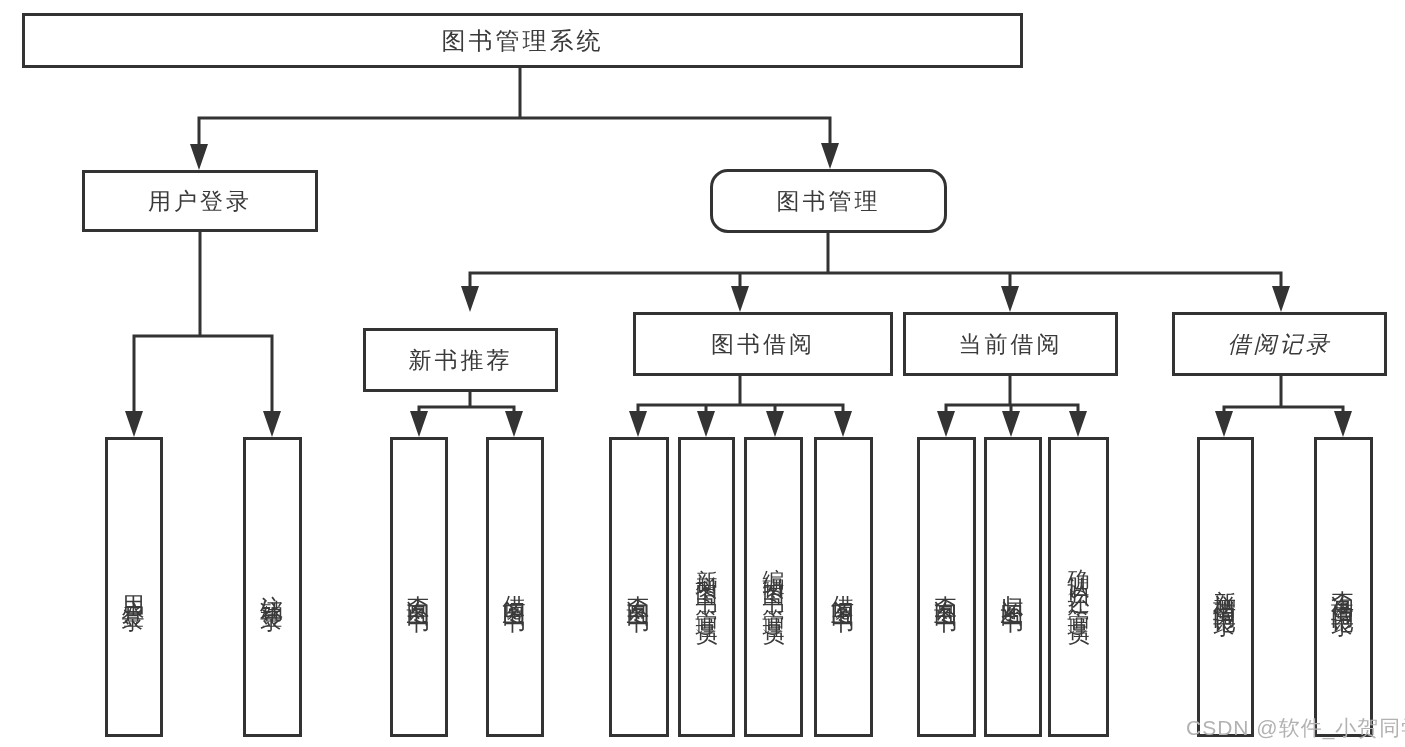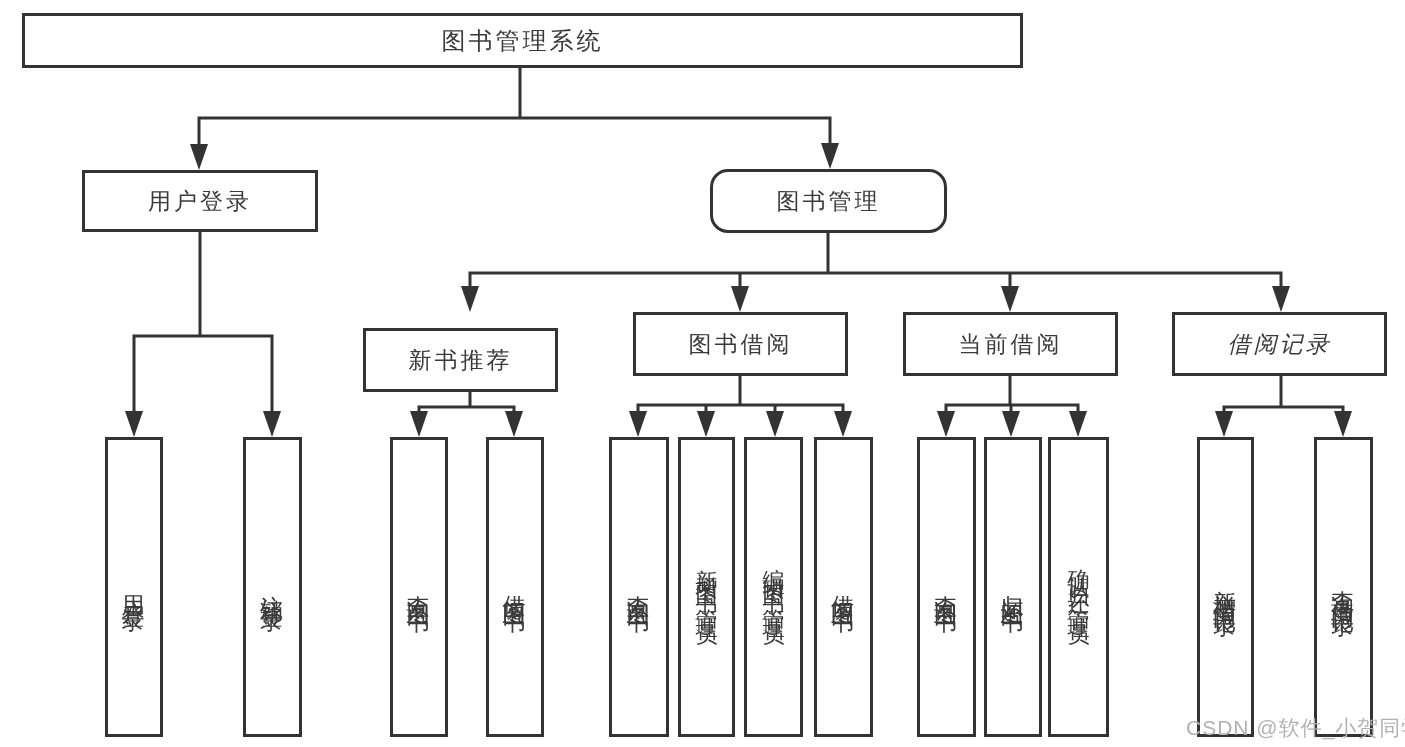--- a/index.html
+++ b/index.html
@@ -95,21 +95,21 @@
 <div class="node hnode" style="left:82px;top:170px;width:236px;height:62px;">
   <span>用户登录</span>
 </div>
 <div class="node hnode" style="left:710px;top:169px;width:237px;height:64px;border-radius:18px;">
   <span>图书管理</span>
 </div>
 
 <div class="node hnode" style="left:363px;top:328px;width:195px;height:64px;align-items:center;">
   <span>新书推荐</span>
 </div>
-<div class="node hnode" style="left:633px;top:312px;width:215px;height:64px;">
+<div class="node hnode" style="left:633px;top:312px;width:260px;height:64px;">
   <span>图书借阅</span>
 </div>
 <div class="node hnode" style="left:903px;top:312px;width:215px;height:64px;">
   <span>当前借阅</span>
 </div>
 <div class="node hnode" style="left:1172px;top:312px;width:215px;height:64px;font-style:italic;">
   <span>借阅记录</span>
 </div>
 
 <div class="node vnode" style="left:105px;width:58px;">

